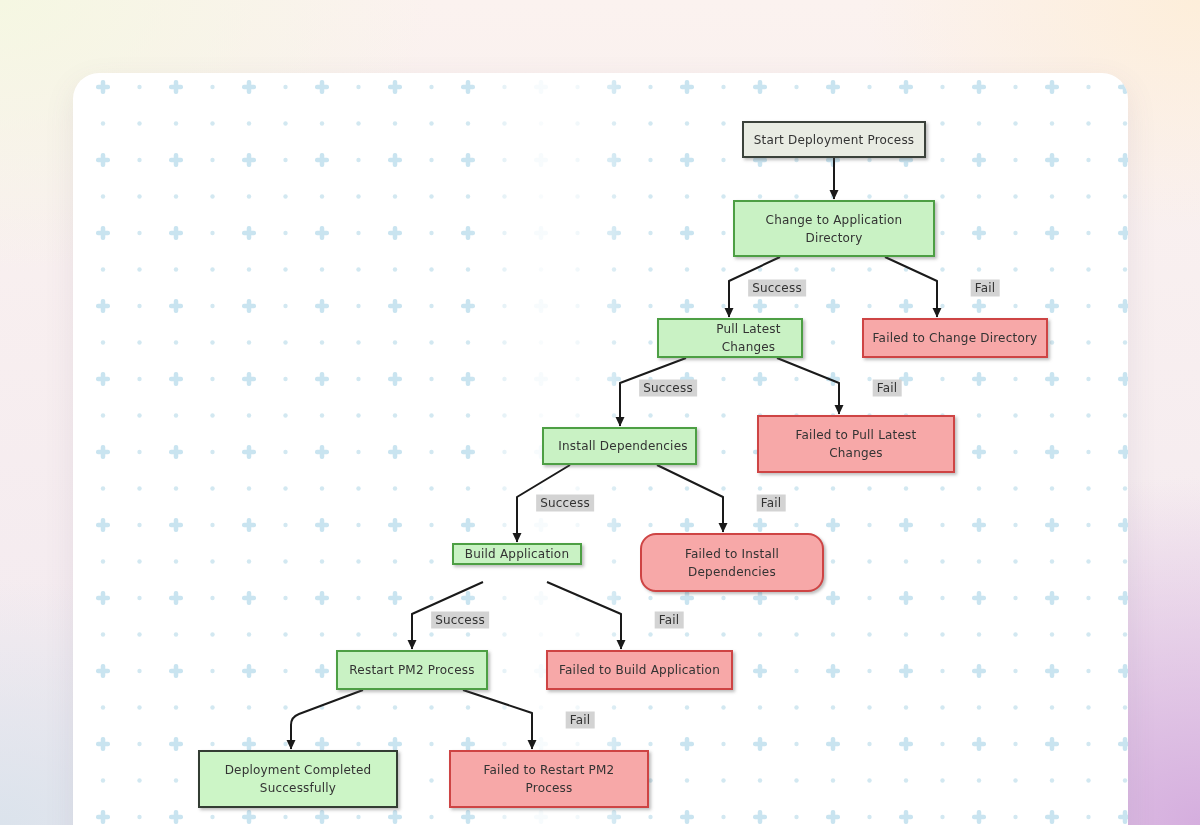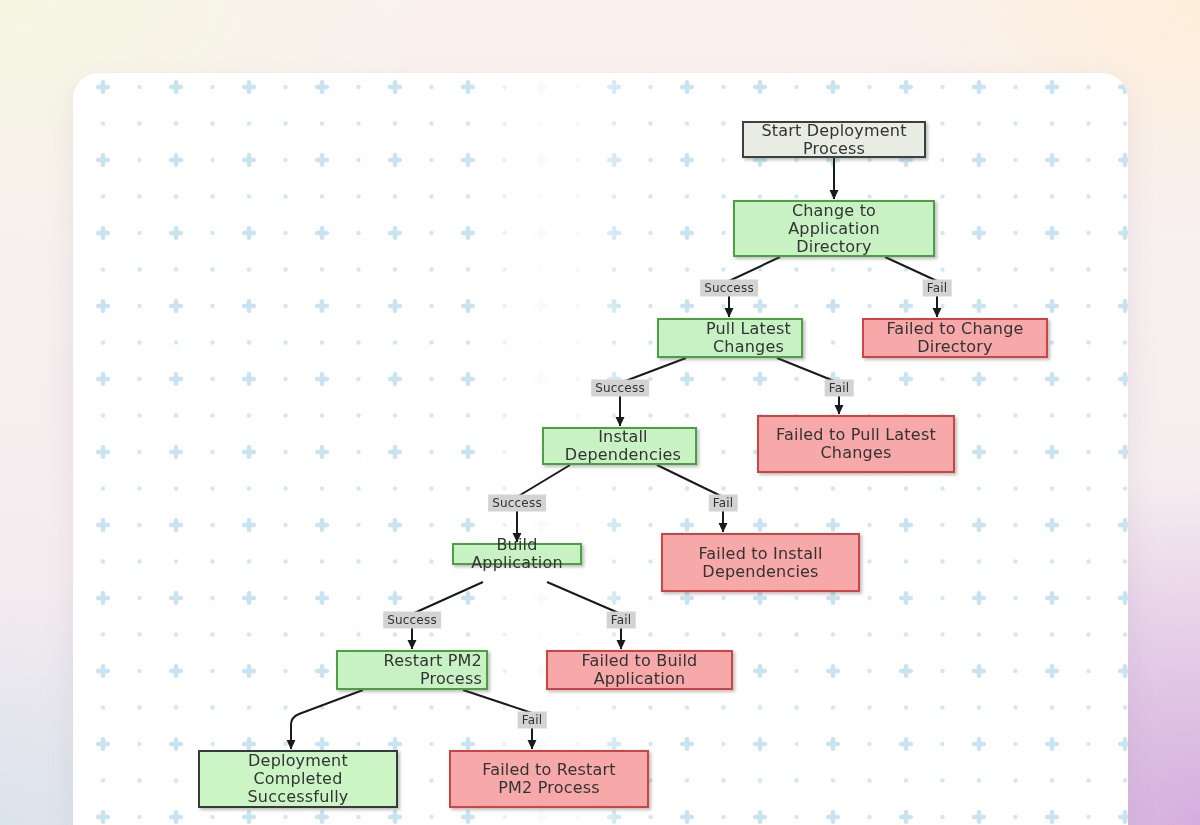--- a/index.html
+++ b/index.html
@@ -71,21 +71,21 @@
   }
   .arrowhead-shape { fill: var(--edge-stroke, #1a1a1a); }
 
   .node {
     position: absolute;
     box-sizing: border-box;
     display: flex;
     align-items: center;
     justify-content: center;
     text-align: center;
-    font-size: 16px;
+    font-size: 12px;
     line-height: 18px;
     letter-spacing: 0.2px;
     color: var(--text, #333333);
     padding: 0 4px;
     box-shadow: 2px 2px 3px rgba(90, 90, 90, 0.40);
   }
   .node.two-line { padding: 0 16px; }
 
   .node.start {
     background: var(--node-start-fill, #e9ece3);
@@ -108,20 +108,21 @@
   .edge-label {
     position: absolute;
     transform: translate(-50%, -50%);
     background: var(--edge-label-bg, #d3d3d3);
     color: var(--text, #333333);
     font-size: 12px;
     line-height: 15px;
     letter-spacing: 0.2px;
     padding: 1px 4px;
     white-space: nowrap;
+    margin-left: 48px;
   }
 </style>
 </head>
 <body>
 
 <div class="card">
   <svg class="pattern-svg" xmlns="http://www.w3.org/2000/svg">
     <defs>
       <pattern id="gridpat" width="73" height="73" patternUnits="userSpaceOnUse">
         <rect class="pat-plus" x="23" y="11.75" width="14" height="4.5" rx="2"></rect>
@@ -155,21 +156,21 @@
   <path class="edge" d="M463,690 L532,713 L532,749" marker-end="url(#arrowhead)"></path>
 </svg>
 
 <div class="node start" style="left:742px; top:121px; width:184px; height:37px;">Start Deployment Process</div>
 <div class="node success two-line" style="left:733px; top:200px; width:202px; height:57px;">Change to Application Directory</div>
 <div class="node success" style="left:657px; top:318px; width:146px; height:40px;padding-left:41px;">Pull Latest Changes</div>
 <div class="node failure" style="left:845px; top:318px; width:186px; height:40px;">Failed to Change Directory</div>
 <div class="node success" style="left:542px; top:427px; width:155px; height:38px;padding-left:11px;">Install Dependencies</div>
 <div class="node failure two-line" style="left:740px; top:415px; width:198px; height:58px;">Failed to Pull Latest Changes</div>
 <div class="node success" style="left:452px; top:543px; width:130px; height:22px;">Build Application</div>
-<div class="node failure two-line" style="left:644px; top:533px; width:199px; height:59px;">Failed to Install Dependencies</div>
+<div class="node failure two-line" style="left:623px; top:533px; width:184px; height:59px;border-radius:16px;">Failed to Install Dependencies</div>
 <div class="node success" style="left:336px; top:650px; width:152px; height:40px;text-align:right;">Restart PM2 Process</div>
 <div class="node failure" style="left:529px; top:650px; width:187px; height:40px;">Failed to Build Application</div>
 <div class="node end two-line" style="left:198px; top:750px; width:200px; height:58px;">Deployment Completed Successfully</div>
 <div class="node failure two-line" style="left:432px; top:750px; width:200px; height:58px;">Failed to Restart PM2 Process</div>
 
 <div class="edge-label" style="left:729px; top:288px;">Success</div>
 <div class="edge-label" style="left:937px; top:288px;">Fail</div>
 <div class="edge-label" style="left:620px; top:388px;">Success</div>
 <div class="edge-label" style="left:839px; top:388px;">Fail</div>
 <div class="edge-label" style="left:517px; top:503px;">Success</div>

